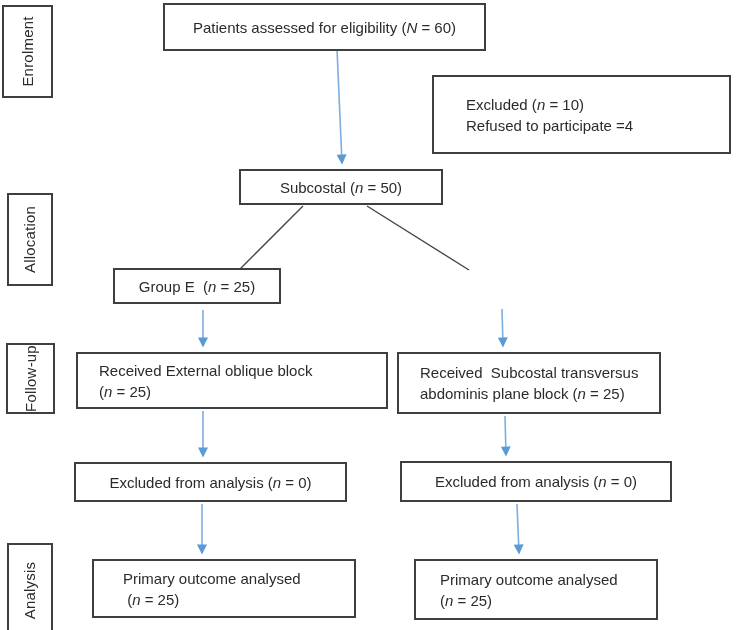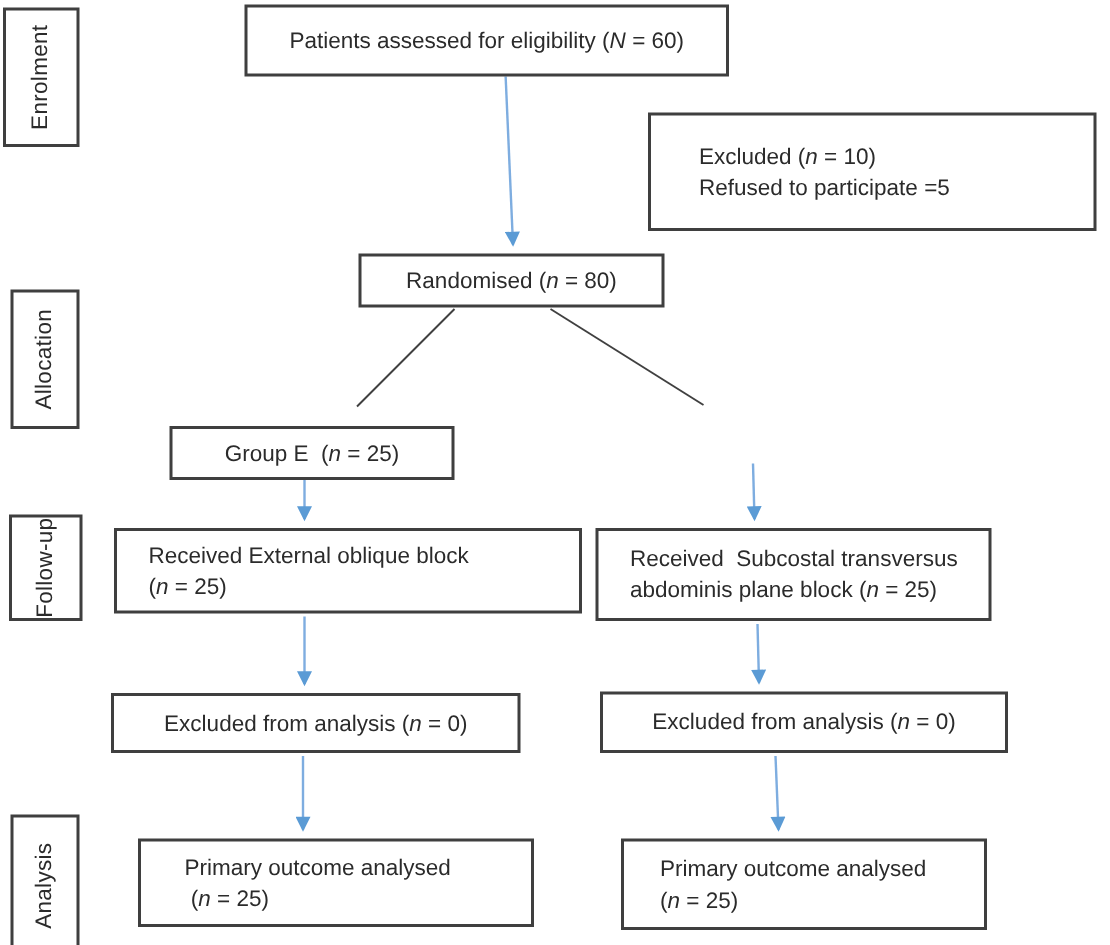--- a/index.html
+++ b/index.html
@@ -37,21 +37,21 @@
     display: flex; flex-direction: column; justify-content: center;
   }
   .fbox .line { white-space: pre; line-height: 21px; }
   .fbox.center { text-align: center; }
   .fbox.left { align-items: flex-start; }
   .fbox .line span { white-space: pre; }
 
   #box-eligibility        { left:163px; top:3px;   width:323px; height:48px; }
   #box-excluded-enrolment { left:432px; top:75px;  width:299px; height:79px; padding-left:32px; }
   #box-randomised         { left:239px; top:169px; width:204px; height:36px; }
-  #box-group-e            { left:113px; top:284px; width:190px; height:36px; }
+  #box-group-e            { left:113px; top:268px; width:168px; height:36px; }
   #box-group-t            { left:397px; top:271px; width:186px; height:36px; }
   #box-received-e         { left:76px;  top:352px; width:312px; height:57px; padding-left:21px; }
   #box-received-t         { left:397px; top:352px; width:264px; height:62px; padding-left:21px; }
   #box-excluded-e         { left:74px;  top:462px; width:273px; height:40px; }
   #box-excluded-t         { left:400px; top:461px; width:272px; height:41px; }
   #box-primary-e          { left:92px;  top:559px; width:264px; height:59px; padding-left:29px; }
   #box-primary-t          { left:414px; top:559px; width:244px; height:61px; padding-left:24px; }
 
   #stage-enrolment  { left:2px; top:5px;   width:51px; height:93px; }
   #stage-allocation { left:7px; top:193px; width:46px; height:93px; }
@@ -92,25 +92,25 @@
   <div class="stage" id="stage-analysis">
     <span>Analysis</span>
   </div>
 
   <div class="fbox center" id="box-eligibility">
     <div class="line"><span>Patients assessed for eligibility (</span><span style="font-style: italic;">N</span><span> = 60)</span></div>
   </div>
 
   <div class="fbox left" id="box-excluded-enrolment">
     <div class="line"><span>Excluded (</span><span style="font-style: italic;">n</span><span> = 10)</span></div>
-    <div class="line"><span>Refused to participate =5</span></div>
+    <div class="line"><span>Refused to participate =4</span></div>
   </div>
 
   <div class="fbox center" id="box-randomised">
-    <div class="line"><span>Randomised (</span><span style="font-style: italic;">n</span><span> = 80)</span></div>
+    <div class="line"><span>Subcostal (</span><span style="font-style: italic;">n</span><span> = 50)</span></div>
   </div>
 
   <div class="fbox center" id="box-group-e">
     <div class="line"><span>Group E  (</span><span style="font-style: italic;">n</span><span> = 25)</span></div>
   </div>
 
 
   <div class="fbox left" id="box-received-e">
     <div class="line"><span>Received External oblique block</span></div>
     <div class="line"><span>(</span><span style="font-style: italic;">n</span><span> = 25)</span></div>

